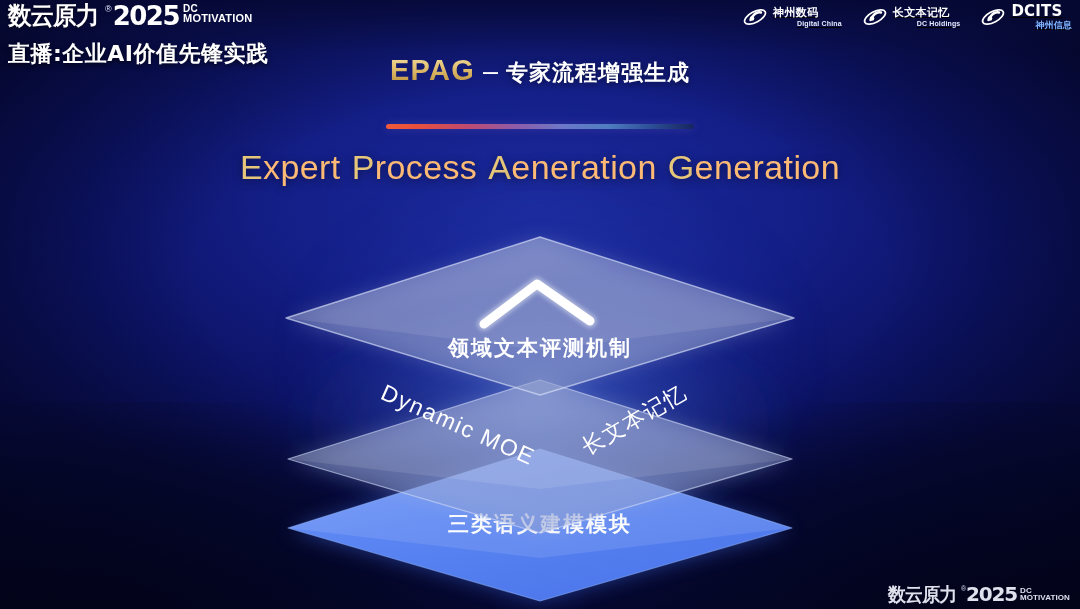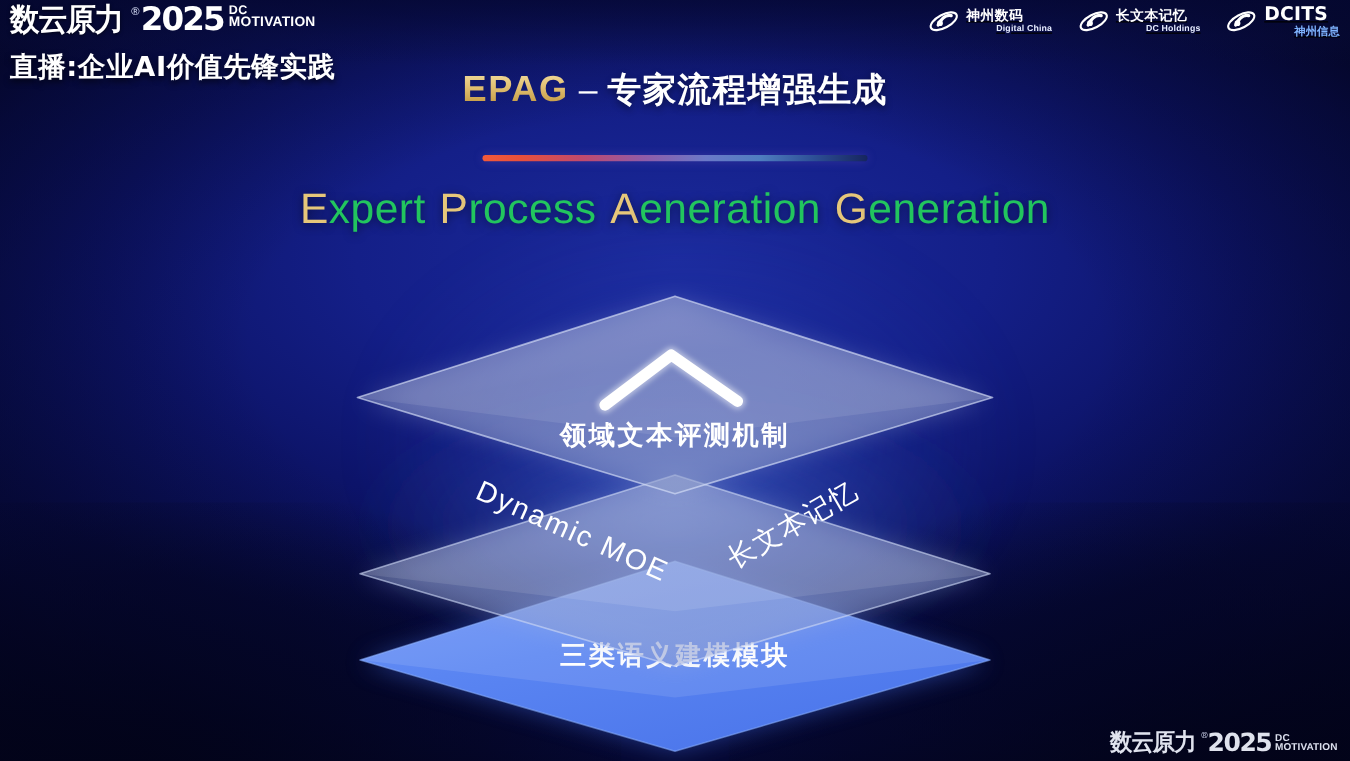--- a/index.html
+++ b/index.html
@@ -93,21 +93,21 @@
   }
   .t-epag {
     font-size:29px; font-weight:700; letter-spacing:1.2px;
     background:linear-gradient(180deg,#f3dfa4 0%,#e3c274 40%,#c9a14c 78%,#b88f3e 100%);
     -webkit-background-clip:text; background-clip:text; color:transparent;
     font-family:"Liberation Sans","DejaVu Sans",sans-serif;
     margin-top:16px;
   }
   .t-dash { font-size:27px; color:#ffffff; font-weight:500; margin:0 8px; }
   .t-cn {
-    font-size:27px; font-weight:700; color:#ffffff; letter-spacing:1px;
+    font-size:22px; font-weight:700; color:#ffffff; letter-spacing:1px;
     font-family:"DejaVu Sans","Liberation Sans",sans-serif;
     text-shadow:0 2px 6px rgba(0,0,0,.45);
   }
 
   #divider {
     position:absolute; top:124px; left:50%; transform:translateX(-50%);
     width:308px; height:5px; border-radius:3px; z-index:11;
     background:linear-gradient(90deg,
       #f25a3a 0%, #e8503c 10%, #c04a6e 26%, #8f5ca8 42%,
       #6b79c8 58%, #4f7ec0 72%, #2d4f96 86%, #16255e 100%);
@@ -115,21 +115,21 @@
   }
 
   #subtitle {
     position:absolute; left:0; right:0; top:148px; z-index:11;
     text-align:center; white-space:nowrap;
     font-size:34px; font-weight:400; letter-spacing:.4px;
     font-family:"Liberation Sans","DejaVu Sans",sans-serif;
     text-shadow:0 2px 8px rgba(0,0,0,.5);
   }
   #subtitle .cap { color:#e6c77a; }
-  #subtitle .rest { color:#22c55e; }
+  #subtitle .rest { color:#fdba74; }
   #subtitle .sp { display:inline-block; width:11px; }
 
   
   #diagram { position:absolute; left:0; top:0; width:1080px; height:609px; z-index:8; }
 
   #watermark {
     position:absolute; right:10px; bottom:4px; z-index:14;
     display:flex; align-items:flex-start; opacity:.92;
   }
   .wm-cn {

